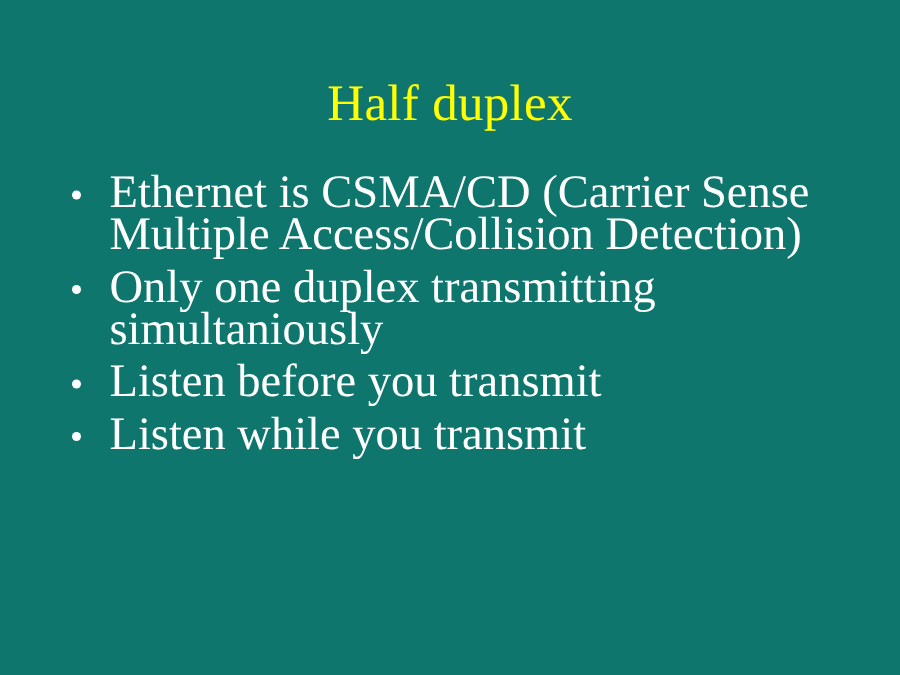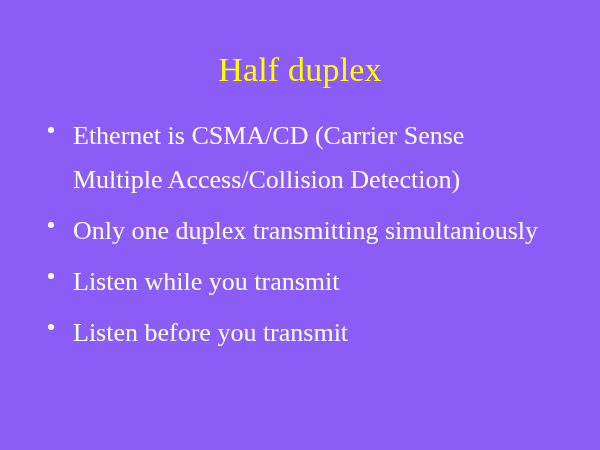--- a/index.html
+++ b/index.html
@@ -11,21 +11,21 @@
     width: 600px;
     height: 450px;
     overflow: hidden;
     font-family: "Liberation Serif", "DejaVu Serif", serif;
   }
 
   #slide {
     position: relative;
     width: 600px;
     height: 450px;
-    background: #8b5cf6;
+    background: #0f766e;
     box-sizing: border-box;
   }
 
   #slide-title {
     position: absolute;
     left: 0;
     top: 50px;
     width: 600px;
     text-align: center;
     color: #FFFF00;
@@ -45,22 +45,22 @@
     list-style: none;
     margin: 0;
     padding: 0;
   }
 
   .bullet-item {
     position: relative;
     padding-left: 31px;
     margin: 0 0 7px 0;
     color: #FFFFFF;
-    font-size: 26px;
-    line-height: 44px;
+    font-size: 31px;
+    line-height: 28px;
     text-indent: 0;
   }
 
   .bullet-marker {
     position: absolute;
     left: 6px;
     top: 13px;
     width: 6px;
     height: 6px;
     background: #FFFFFF;
@@ -85,23 +85,23 @@
       <span class="bullet-text">Ethernet is CSMA/CD (Carrier Sense Multiple Access/Collision Detection)</span>
     </li>
 
     <li class="bullet-item">
       <span class="bullet-marker"></span>
       <span class="bullet-text">Only one duplex transmitting simultaniously</span>
     </li>
 
     <li class="bullet-item">
       <span class="bullet-marker"></span>
-      <span class="bullet-text">Listen while you transmit</span>
+      <span class="bullet-text">Listen before you transmit</span>
     </li>
 
     <li class="bullet-item">
       <span class="bullet-marker"></span>
-      <span class="bullet-text">Listen before you transmit</span>
+      <span class="bullet-text">Listen while you transmit</span>
     </li>
 
   </ul>
 
 </div>
 
 </body></html>

